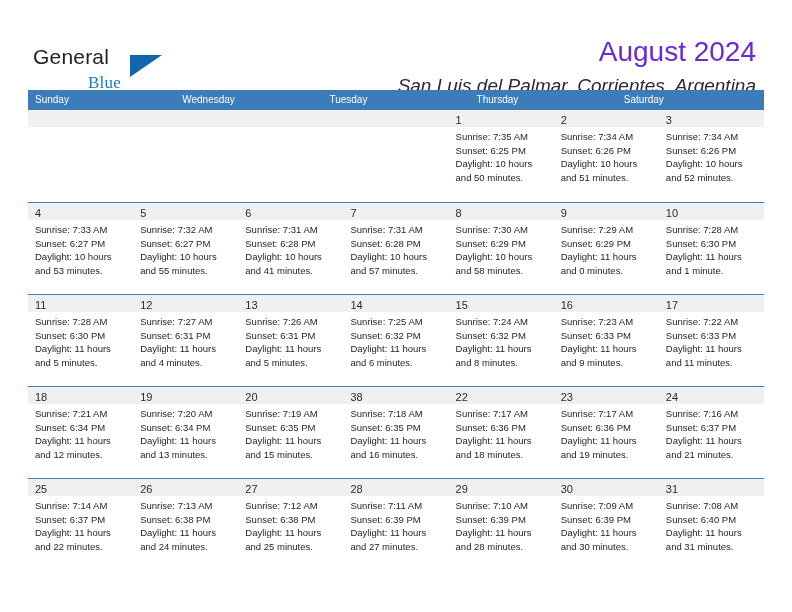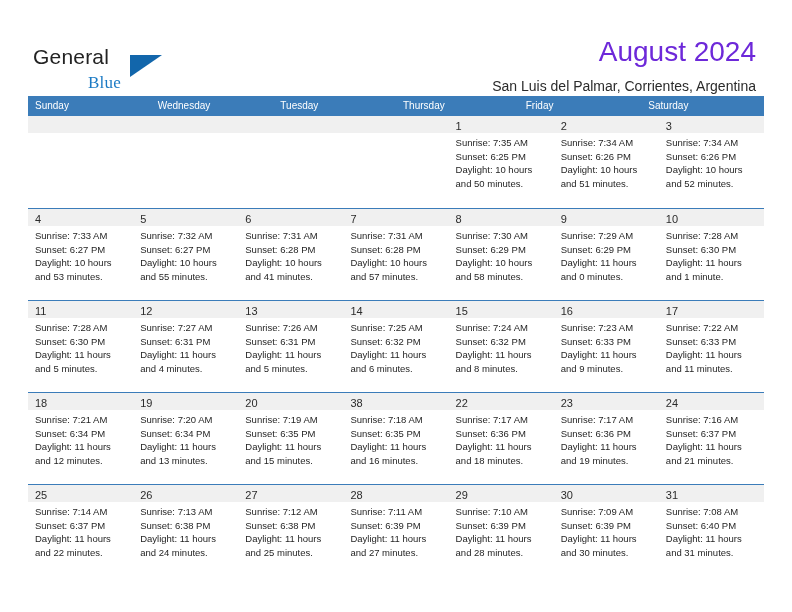--- a/index.html
+++ b/index.html
@@ -73,31 +73,32 @@
   }
   .cal-title {
     font-size: 28px;
     color: #6d28d9;
     line-height: 34px;
     font-weight: normal;
     white-space: nowrap;
   }
   .cal-subtitle {
     margin-top: 9px;
-    font-size: 14px;
+    font-size: 19px;
     color: #2b2b2b;
     line-height: 16px;
     white-space: nowrap;
+    font-style: italic;
   }
 
   
   .calendar {
     position: absolute;
     left: 28px;
-    top: 96px;
+    top: 90px;
     width: 736px;
   }
   .weekday-row {
     display: flex;
     width: 100%;
     background: #3b7cb9;
     height: 20px;
   }
   .weekday {
     flex: 1 1 0;
@@ -166,21 +167,20 @@
 
   </div>
 
   <div class="calendar">
 
     <div class="weekday-row">
       <div class="weekday">Sunday</div>
       <div class="weekday">Wednesday</div>
       <div class="weekday">Tuesday</div>
       <div class="weekday">Thursday</div>
-      <div class="weekday">Friday</div>
       <div class="weekday">Saturday</div>
     </div>
 
     <div class="week-row first">
       <div class="day-cell empty">
         <div class="day-number-strip"><span class="day-number"></span></div>
 
       </div>
       <div class="day-cell empty">
         <div class="day-number-strip"><span class="day-number"></span></div>

